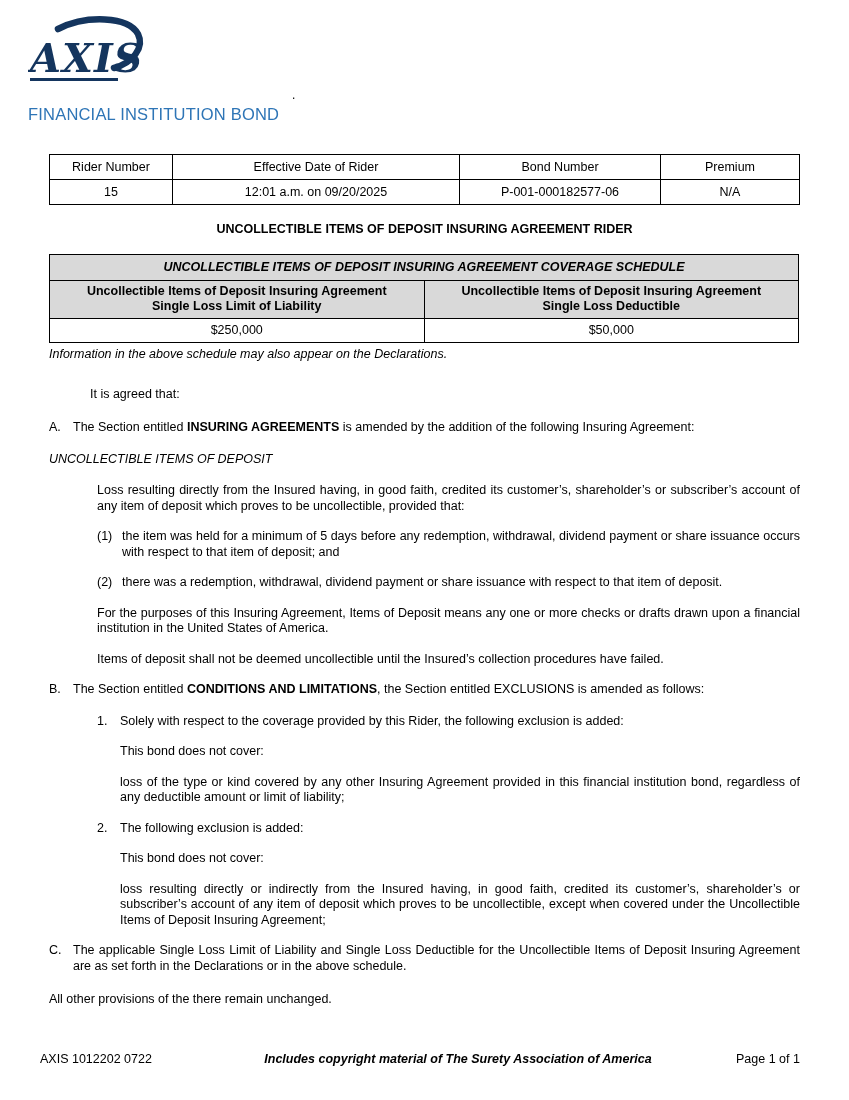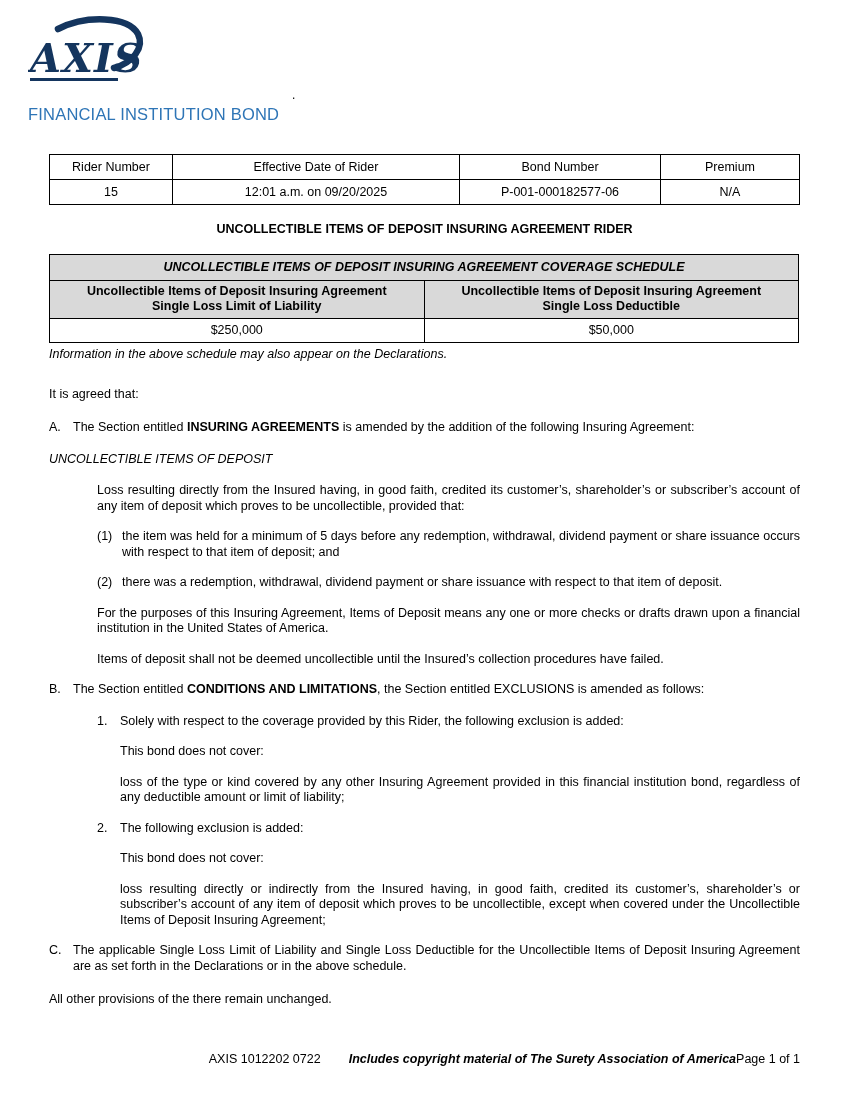--- a/index.html
+++ b/index.html
@@ -72,44 +72,44 @@
     padding: 3px 28px;
   }
   .schedule-table td.schedule-value-cell { height: 22px; }
   .schedule-table .col-half { width: 375px; }
 
   .schedule-note {
     font-style: italic;
     margin-top: 4px;
     margin-bottom: 24px;
   }
-  .intro { margin-bottom: 18px; }
+  .intro { margin-bottom: 18px; margin-left: 41px; }
 
   .section { display: flex; margin-bottom: 16px; }
   .sec-label { width: 24px; flex-shrink: 0; }
   .sec-body { flex: 1; text-align: justify; }
 
   .centered-subtitle { text-align: left; margin-bottom: 16px; font-style: italic; }
 
   .indent1 { margin-left: 48px; margin-bottom: 15px; text-align: justify; }
   .num-item { display: flex; margin-left: 48px; margin-bottom: 15px; }
   .num-item .num-label { width: 25px; flex-shrink: 0; }
   .num-item .num-label-b { width: 23px; flex-shrink: 0; }
   .num-item .num-text { flex: 1; text-align: justify; }
   .indent2 { margin-left: 71px; margin-bottom: 15px; text-align: justify; }
 
   .closing { margin-top: 18px; }
 
   .footer {
     position: absolute;
-    left: 52px;
+    left: 40px;
     right: 49px;
     bottom: 33px;
     display: flex;
-    justify-content: flex-end;
+    justify-content: space-between;
     align-items: baseline;
   }
   .footer .copyright { font-weight: bold; font-style: italic; margin-left: 28px; }
   b { font-weight: bold; }
 </style>
 </head>
 <body>
 
 <div class="page">
 

